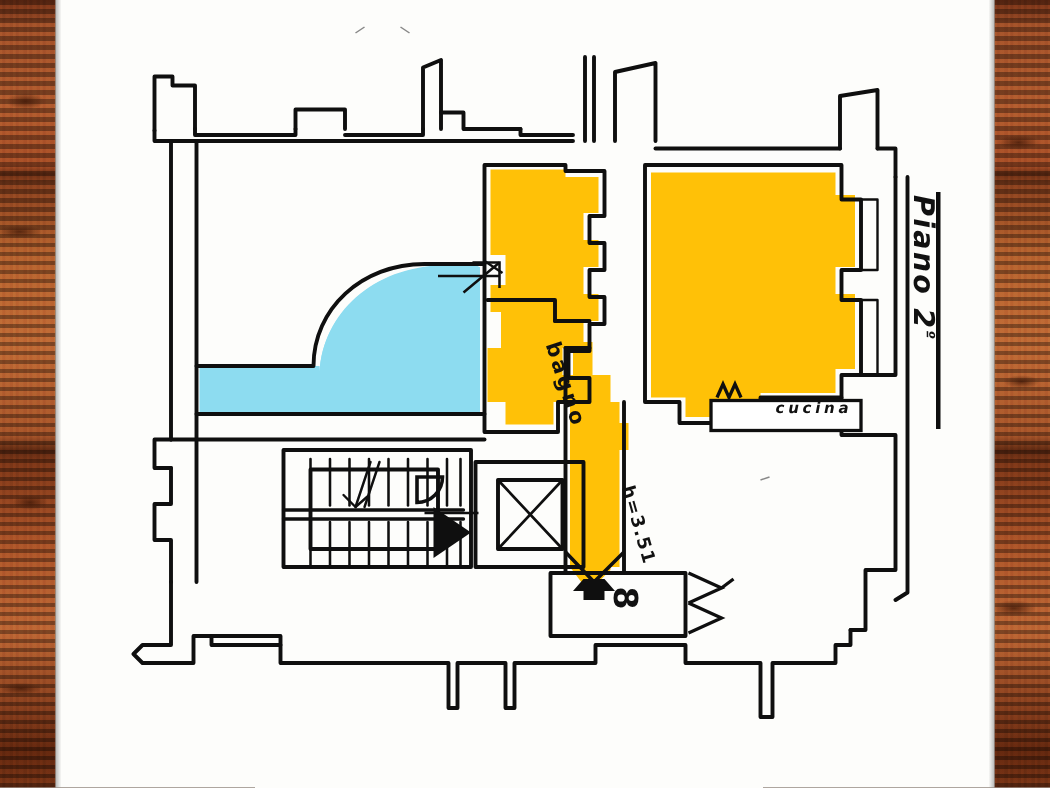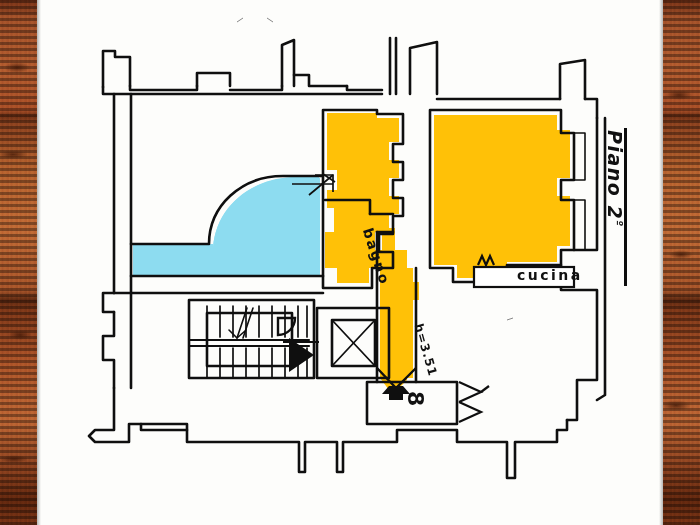--- a/index.html
+++ b/index.html
@@ -81,21 +81,21 @@
   }
   .lbl-bagno{
     left:338px;top:226px;font-size:14px;letter-spacing:2px;
     transform:rotate(72deg);transform-origin:left top;
   }
   .lbl-h{
     left:388px;top:322px;font-size:12px;letter-spacing:1px;
     transform:rotate(74deg);transform-origin:left top;
   }
   .lbl-cucina{
-    left:480px;top:267px;font-size:14px;letter-spacing:2.5px;
+    left:480px;top:267px;font-size:10px;letter-spacing:2.5px;font-style:italic;
   }
   .lbl-eight{
     left:391px;top:391px;font-size:22px;
     transform:rotate(90deg);transform-origin:left top;
   }
 </style>
 </head>
 <body>
 
 <div id="root">

